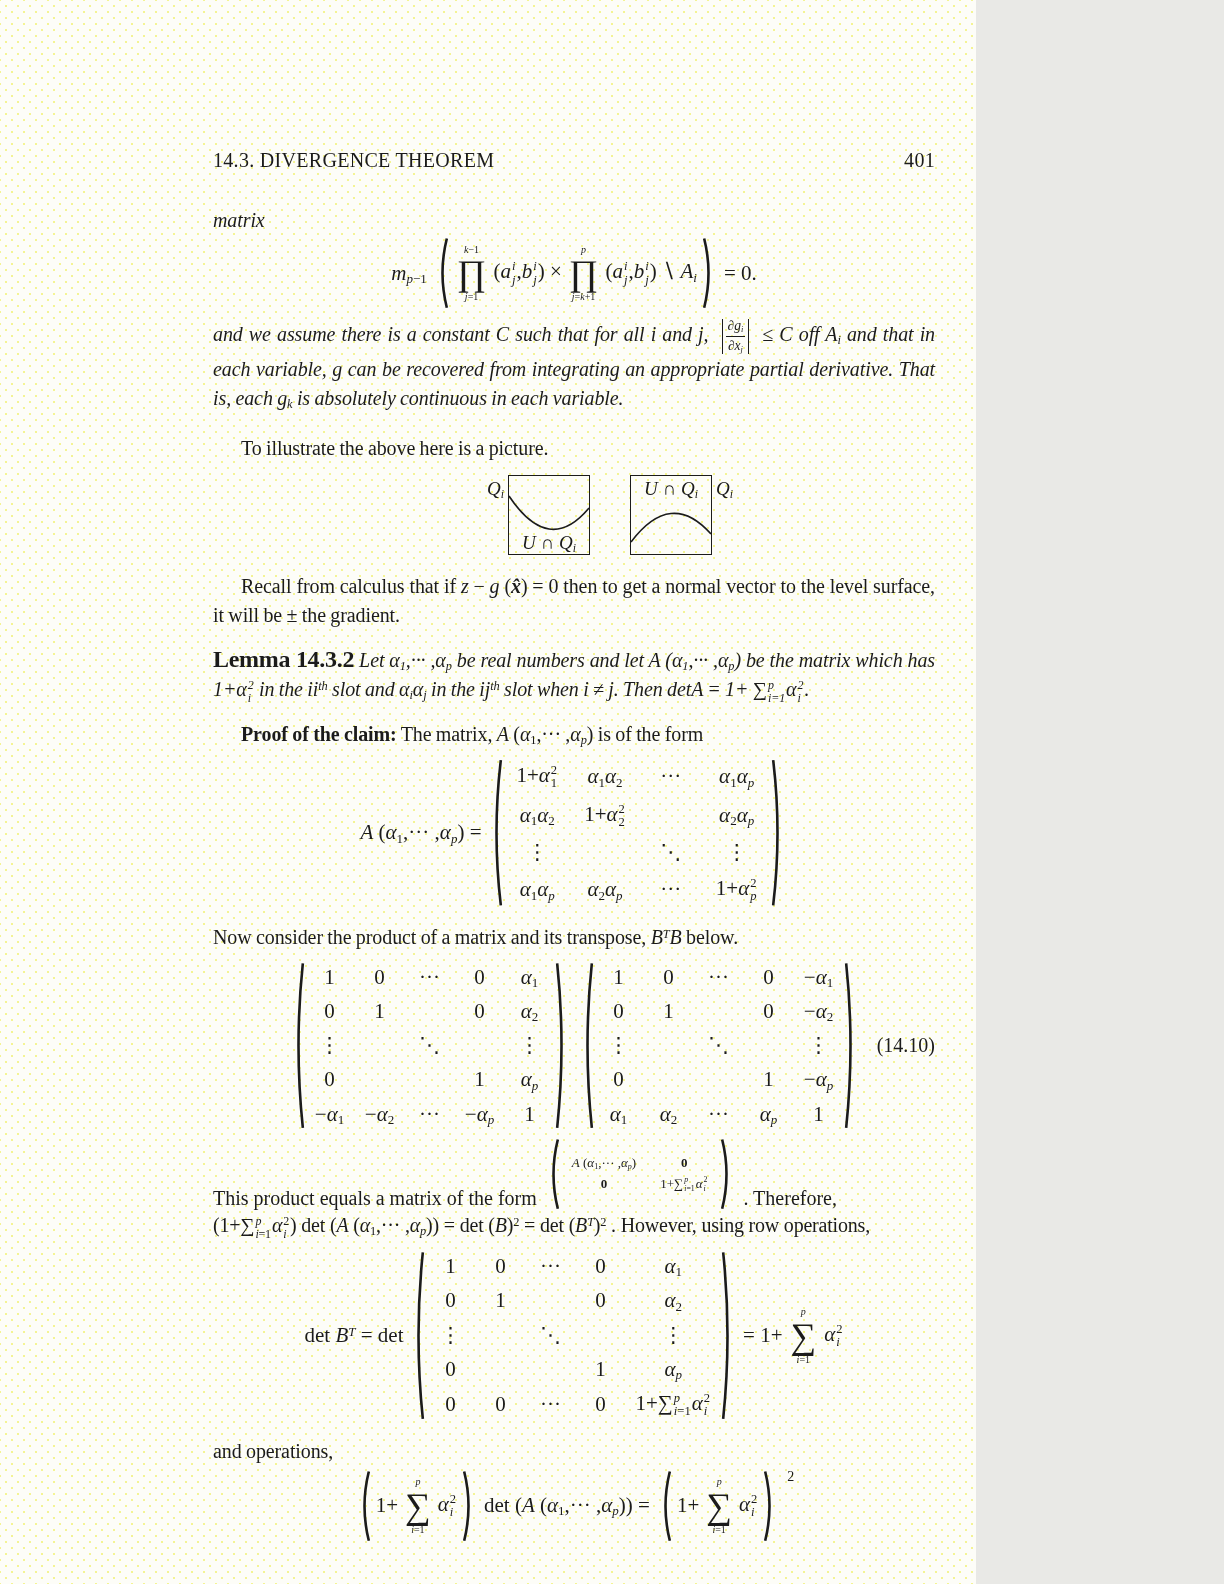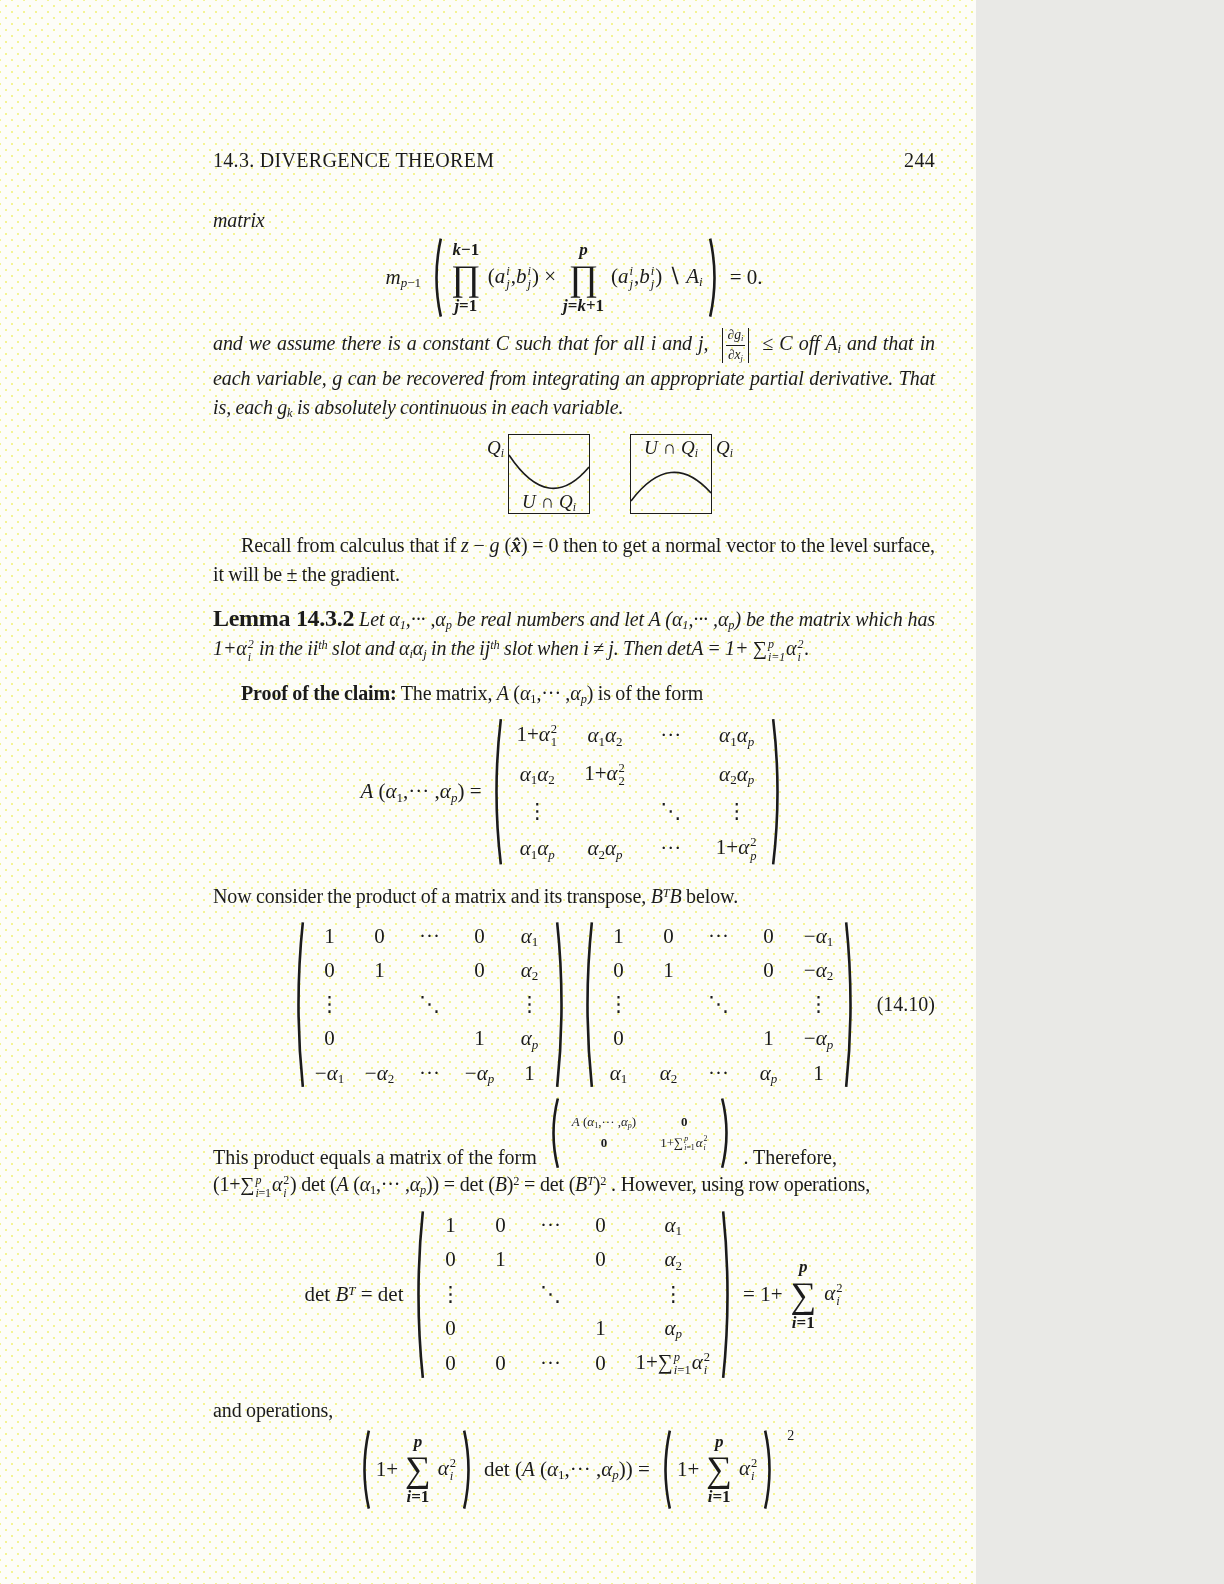--- a/index.html
+++ b/index.html
@@ -23,21 +23,21 @@
   .indent{text-indent:28px;}
   .noj{text-align:left;}
   sub,sup{font-size:0.62em;line-height:0;}
   sub{vertical-align:-0.25em;margin-top:24px;}
   sup{vertical-align:0.45em;}
   
   .ss{display:inline-flex;flex-direction:column;align-items:flex-start;font-size:0.60em;line-height:1.05;vertical-align:middle;margin:0 1px 0 1px;}
   .ss span{display:block;}
   
   .limop{display:inline-flex;flex-direction:column;align-items:center;line-height:1;vertical-align:middle;margin:0 3px;}
-  .limop .t,.limop .b{font-size:17px;line-height:1.15;font-weight:bold;}
+  .limop .t,.limop .b{font-size:10px;line-height:1.15;}
   .limop .op{font-size:36px;line-height:0.95;padding:1px 0;}
   
   .absfrac{display:inline-flex;align-items:stretch;vertical-align:middle;margin:0 4px;}
   .absfrac .vbar{border-left:1.6px solid #1b1b1b;margin:1px 3px;}
   .frac{display:inline-flex;flex-direction:column;align-items:center;font-size:0.68em;line-height:1.25;align-self:center;}
   .frac .num{border-bottom:1.4px solid #1b1b1b;padding:0 2px 1px;}
   .frac .den{padding-top:1px;}
   
   .eqrow{display:flex;justify-content:center;align-items:center;font-size:21px;position:relative;gap:5px;}
   .eqnum{position:absolute;right:0;top:50%;transform:translateY(-50%);font-size:20px;}
@@ -87,21 +87,21 @@
   .proof-label{font-weight:bold;}
 </style>
 </head>
 <body>
 
 <div class="page">
   <div class="content">
 
     <div class="pghead">
       <span>14.3. DIVERGENCE THEOREM</span>
-      <span>244</span>
+      <span>401</span>
     </div>
 
     <div class="para it mt-where">matrix</div>
 
     <div class="eqrow mt-eq1">
       <span><i>m</i><sub><i>p</i>−1</sub></span>
       <span class="matwrap">
           <svg class="par" viewBox="0 0 18 100" preserveAspectRatio="none">
             <path d="M15 2 Q 3 50 15 98" fill="none" stroke="#1b1b1b" stroke-width="2.6" vector-effect="non-scaling-stroke"></path>
           </svg>
@@ -144,20 +144,21 @@
           <span class="vbar"></span>
           <span class="frac">
             <span class="num">∂g<sub>i</sub></span>
             <span class="den">∂x<sub>j</sub></span>
           </span>
           <span class="vbar"></span>
         </span>
       <span>≤ C off A<sub>i</sub> and that in each variable, g can be recovered from integrating an appropriate partial derivative. That is, each g<sub>k</sub> is absolutely continuous in each variable.</span>
     </p>
 
+    <div class="para indent noj mt-pic">To illustrate the above here is a picture.</div>
 
     <div class="figure mt-fig">
       <div class="figunit">
         <span class="figlabel outer-left"><i>Q<sub>i</sub></i></span>
         <div class="figbox">
           <svg viewBox="0 0 80 78" preserveAspectRatio="none">
               <path d="M0 20 Q 40 80 80 32" fill="none" stroke="#1b1b1b" stroke-width="1.6"></path>
             </svg>
           <span class="figlabel inner-bottom"><i>U</i> ∩ <i>Q<sub>i</sub></i></span>
         </div>

